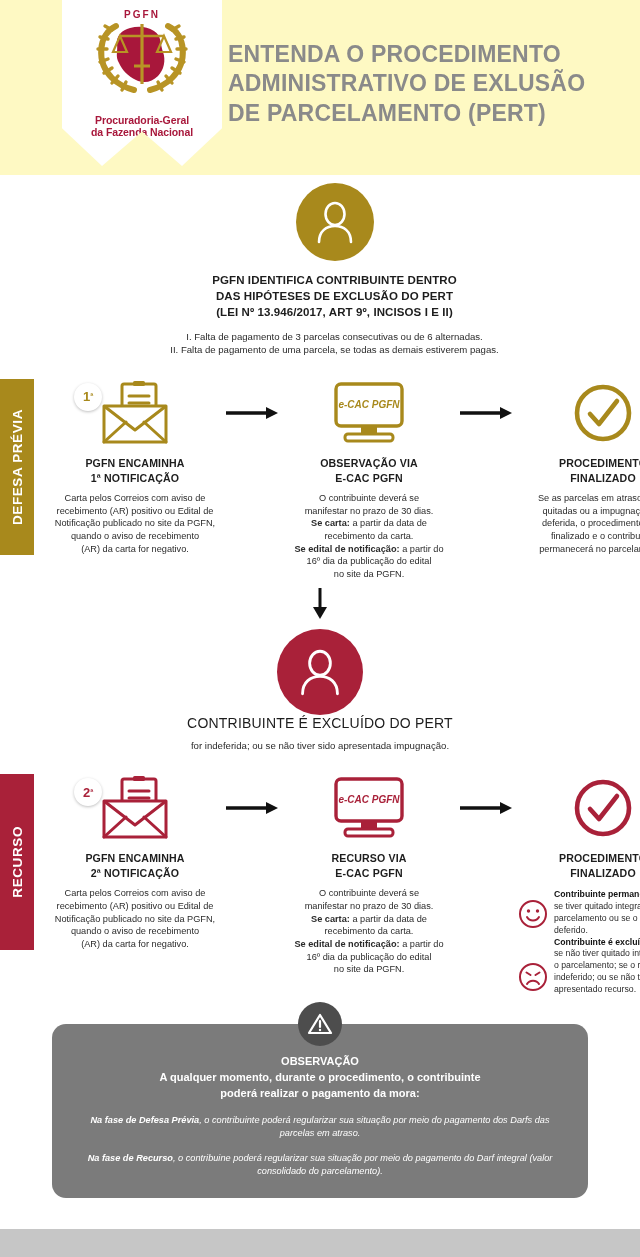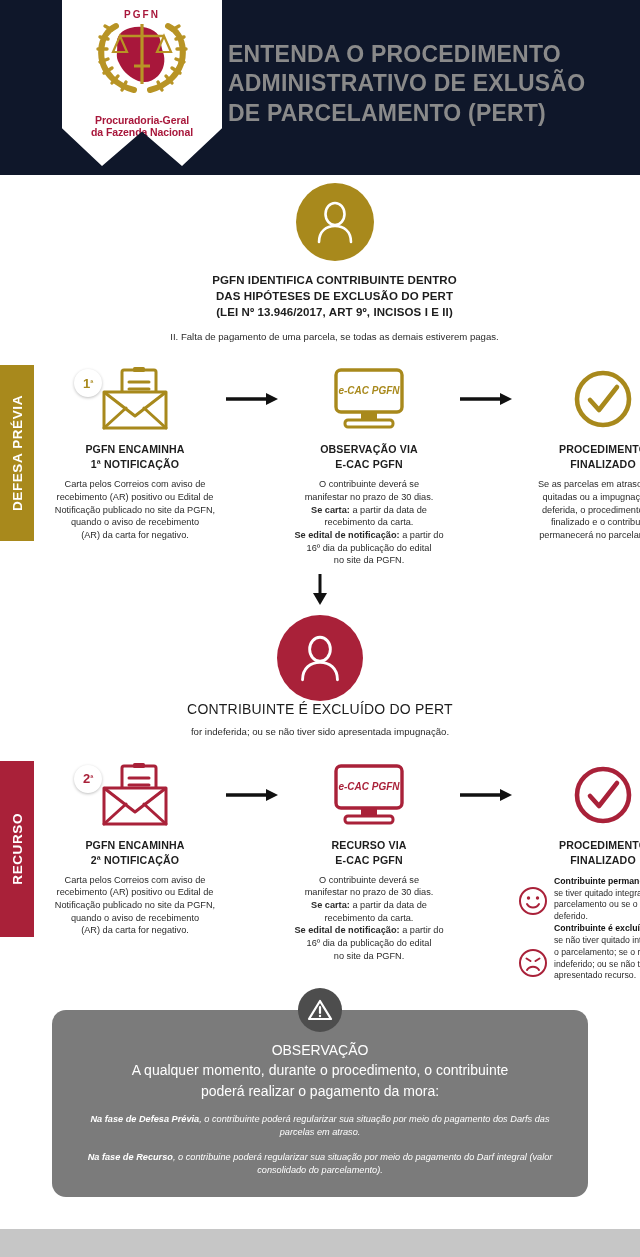--- a/index.html
+++ b/index.html
@@ -9,21 +9,21 @@
     background: #ffffff;
     font-family: "Liberation Sans", sans-serif;
     position: relative;
     overflow: hidden;
   }
 
   
   .header {
     position: relative;
     height: 175px;
-    background: #0f172a;
+    background: #fef9c3;
   }
   .banner {
     position: absolute;
     left: 62px;
     top: -6px;
     width: 160px;
     height: 172px;
     background: #ffffff;
     filter: drop-shadow(2px 3px 4px rgba(0,0,0,0.22));
     clip-path: polygon(0 0, 100% 0, 100% 78%, 75% 100%, 50% 80%, 25% 100%, 0 78%);
@@ -239,22 +239,22 @@
     z-index: 4;
   }
   .obs-box {
     background: #7b7b7b;
     border-radius: 14px;
     padding: 30px 24px 20px 24px;
     text-align: center;
     color: #ffffff;
   }
   .obs-heading {
-    font-size: 14px;
-    font-weight: normal;
+    font-size: 11px;
+    font-weight: bold;
     line-height: 1.45;
   }
   .obs-para {
     margin-top: 12px;
     font-size: 9.2px;
     font-style: italic;
     line-height: 1.42;
   }
   .obs-para b { font-weight: bold; }
 
@@ -307,20 +307,21 @@
       <ellipse cx="20" cy="14" rx="9.5" ry="11" fill="none" stroke="#ffffff" stroke-width="2.6"></ellipse>
       <path d="M4 42 C4 31 11.5 26 20 26 C28.5 26 36 31 36 42" fill="none" stroke="#ffffff" stroke-width="2.6" stroke-linecap="round"></path>
     </svg>
   </div>
   <div class="identify-title">
     <div>PGFN IDENTIFICA CONTRIBUINTE DENTRO</div>
     <div>DAS HIPÓTESES DE EXCLUSÃO DO PERT</div>
     <div>(LEI Nº 13.946/2017, ART 9º, INCISOS I E II)</div>
   </div>
   <div class="identify-sub">
+    <div>I. Falta de pagamento de 3 parcelas consecutivas ou de 6 alternadas.</div>
     <div>II. Falta de pagamento de uma parcela, se todas as demais estiverem pagas.</div>
   </div>
 </div>
 
 <div class="phase">
   <div class="phase-label label-gold">
     <span>DEFESA PRÉVIA</span>
   </div>
 
   <div class="steps">

